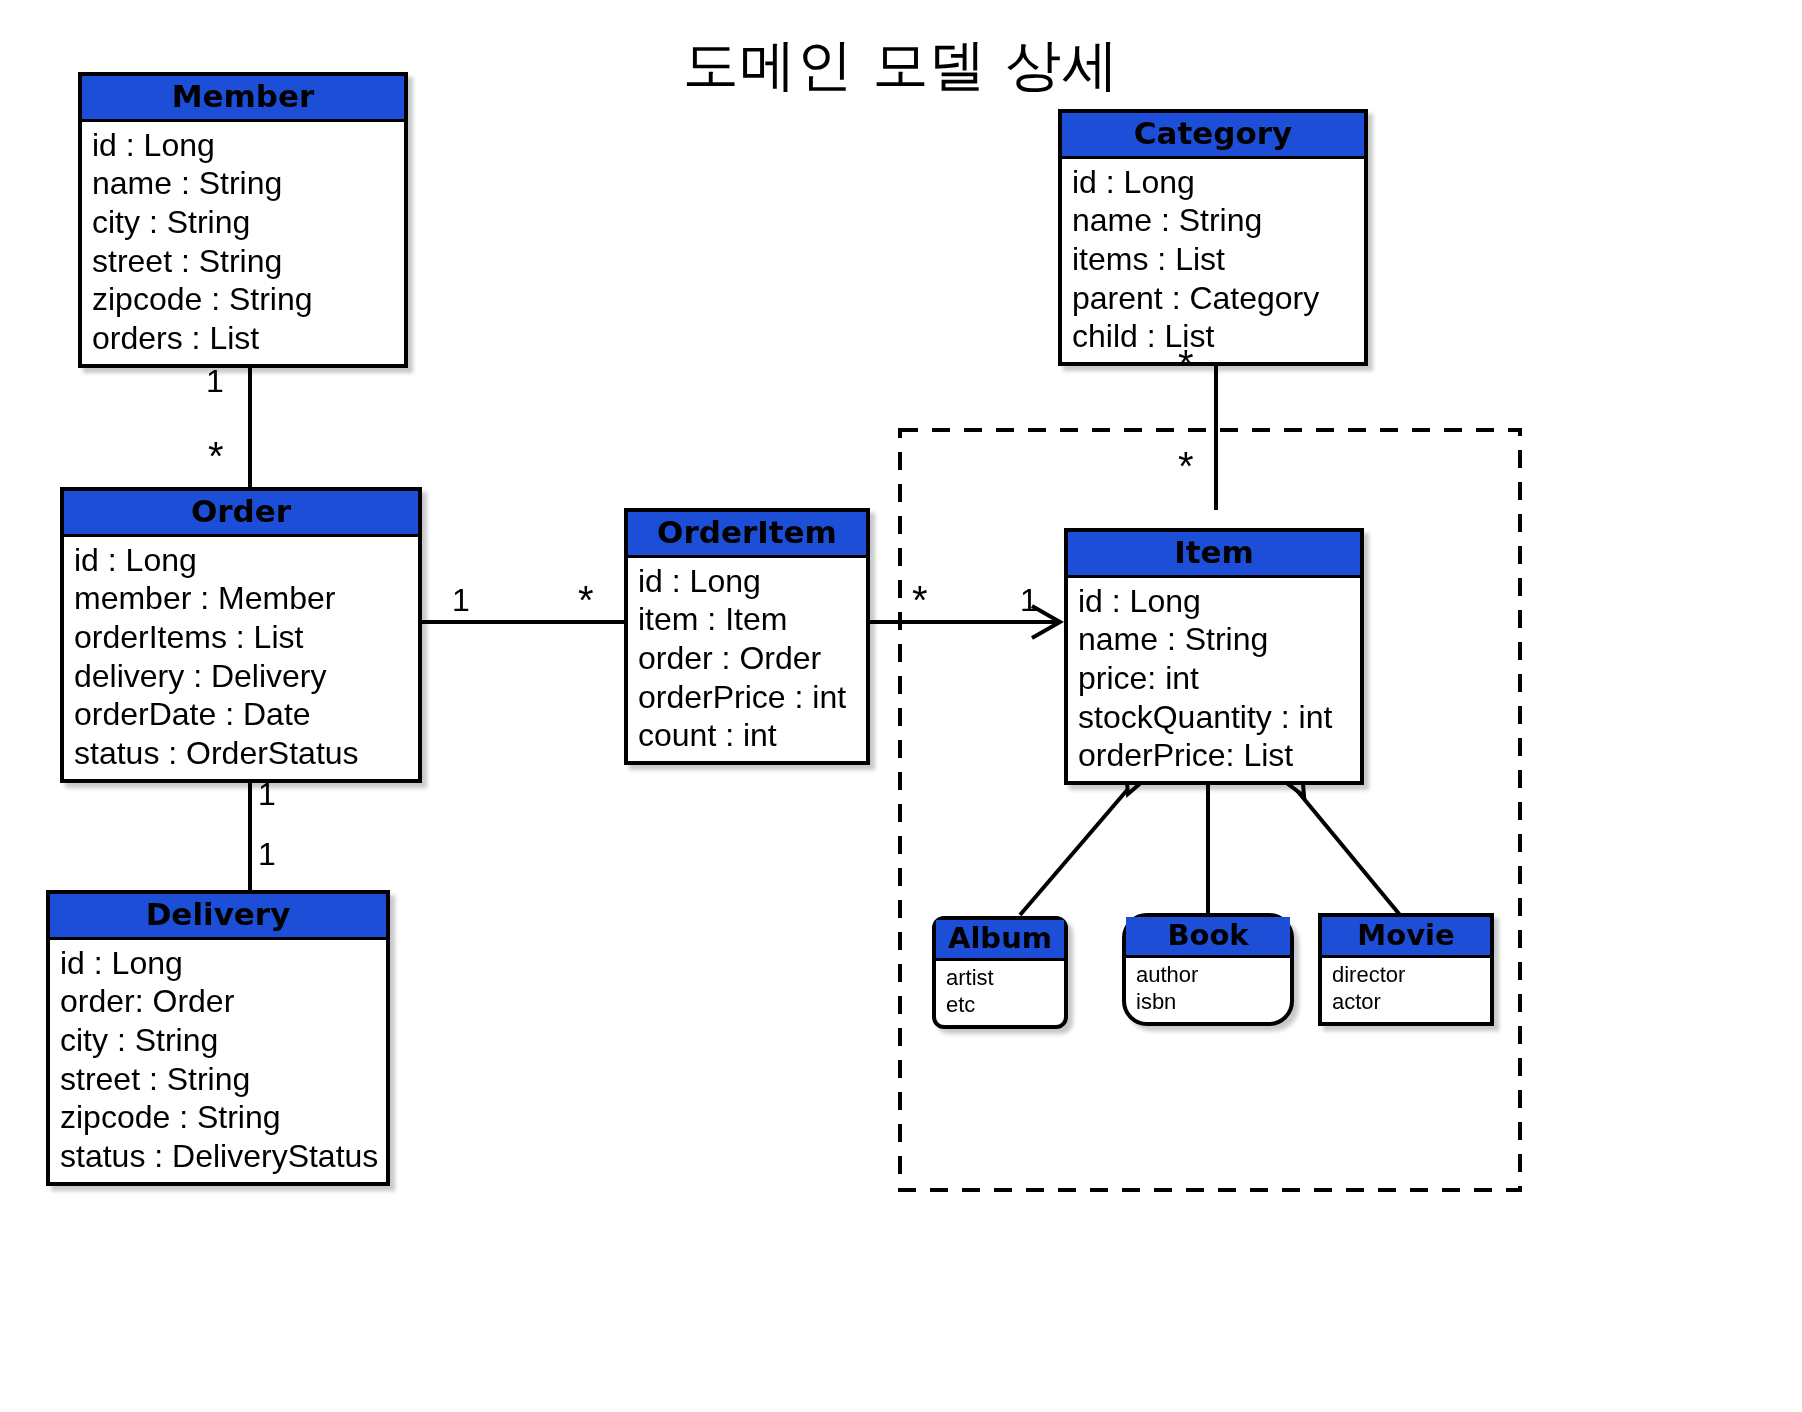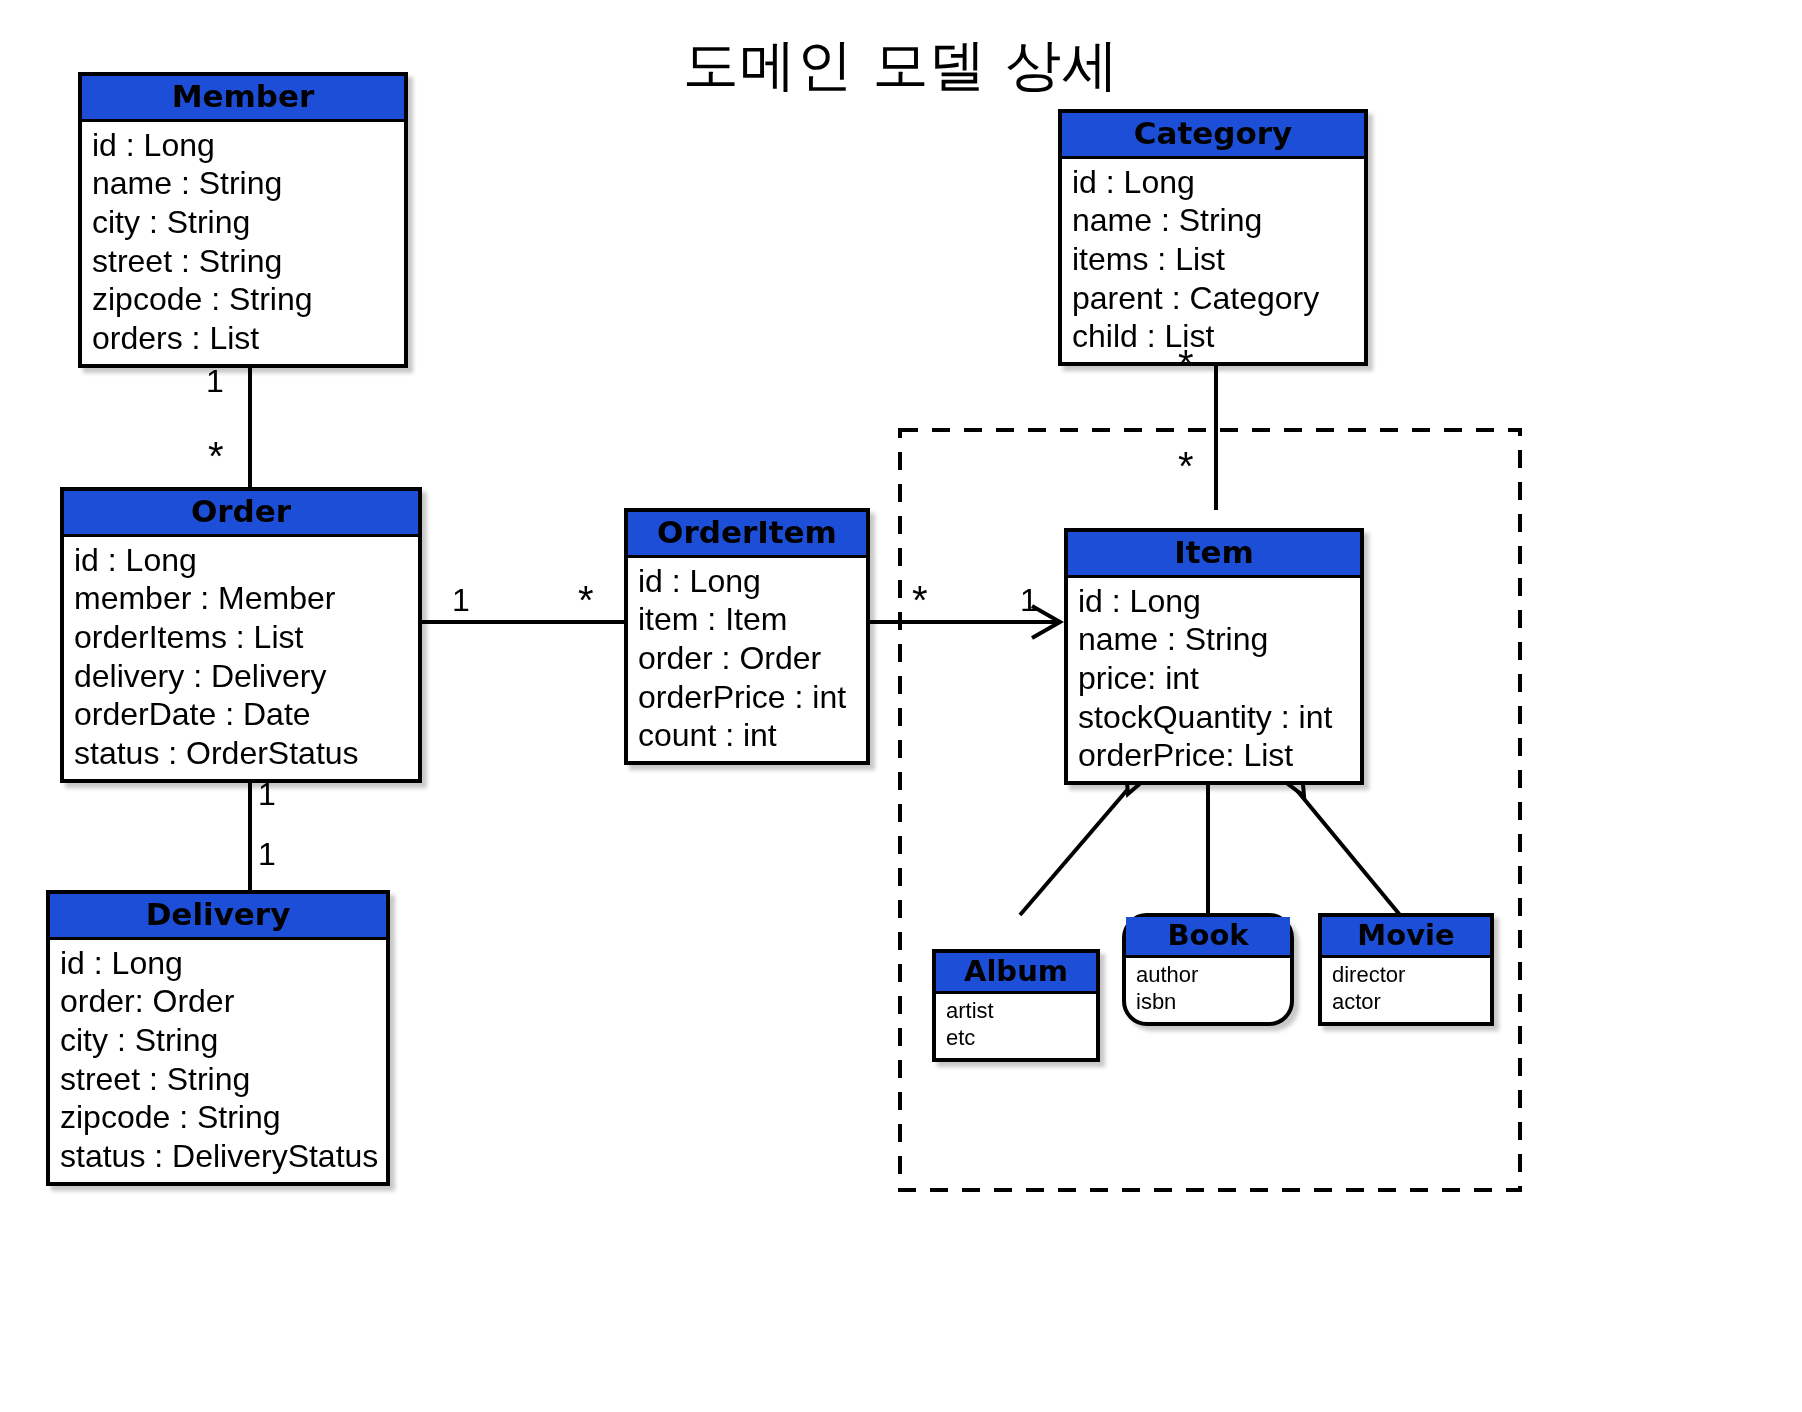--- a/index.html
+++ b/index.html
@@ -184,21 +184,21 @@
     <div class="class-name">Item</div>
     <div class="attr-list">
       <div class="attr">id : Long</div>
       <div class="attr">name : String</div>
       <div class="attr">price: int</div>
       <div class="attr">stockQuantity : int</div>
       <div class="attr">orderPrice: List</div>
     </div>
   </div>
 
-  <div class="uml-class small" style="left:932px; top:949px; width:168px;">
+  <div class="uml-class small" style="left:932px; top:916px; width:136px;border-radius:12px;">
     <div class="class-name">Album</div>
     <div class="attr-list">
       <div class="attr">artist</div>
       <div class="attr">etc</div>
     </div>
   </div>
 
   <div class="uml-class small" style="left:1122px; top:913px; width:172px;border-radius:25px;">
     <div class="class-name">Book</div>
     <div class="attr-list">

